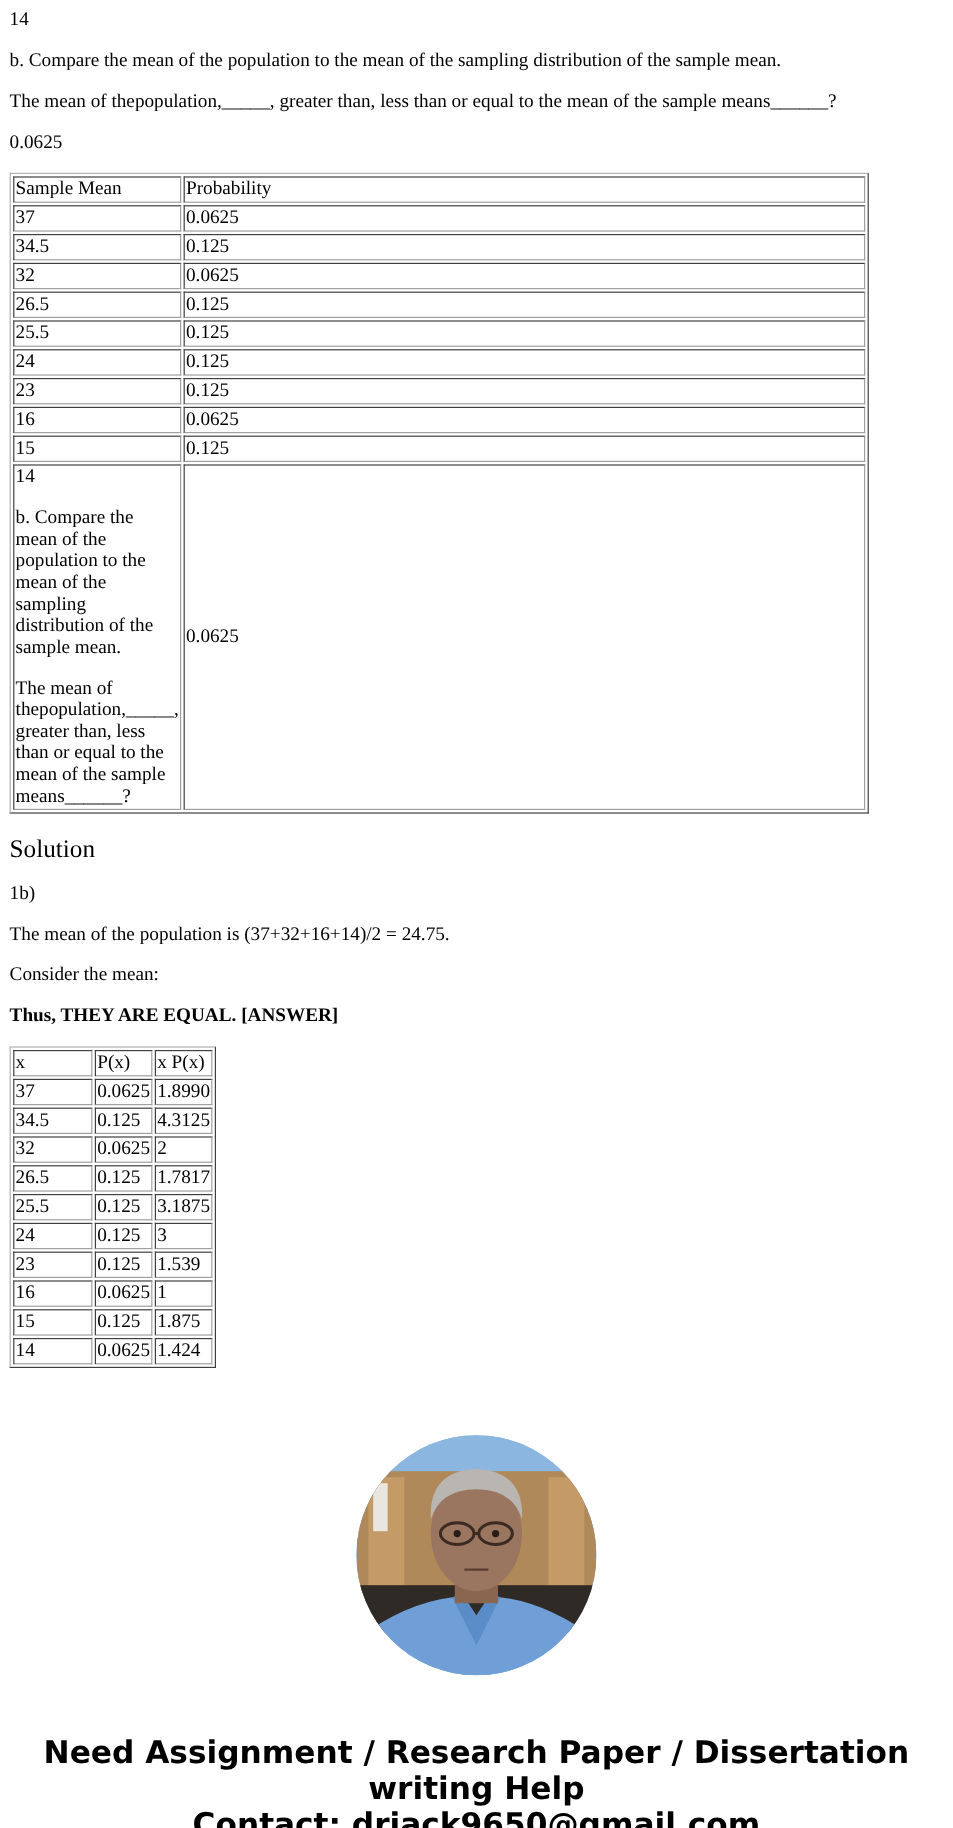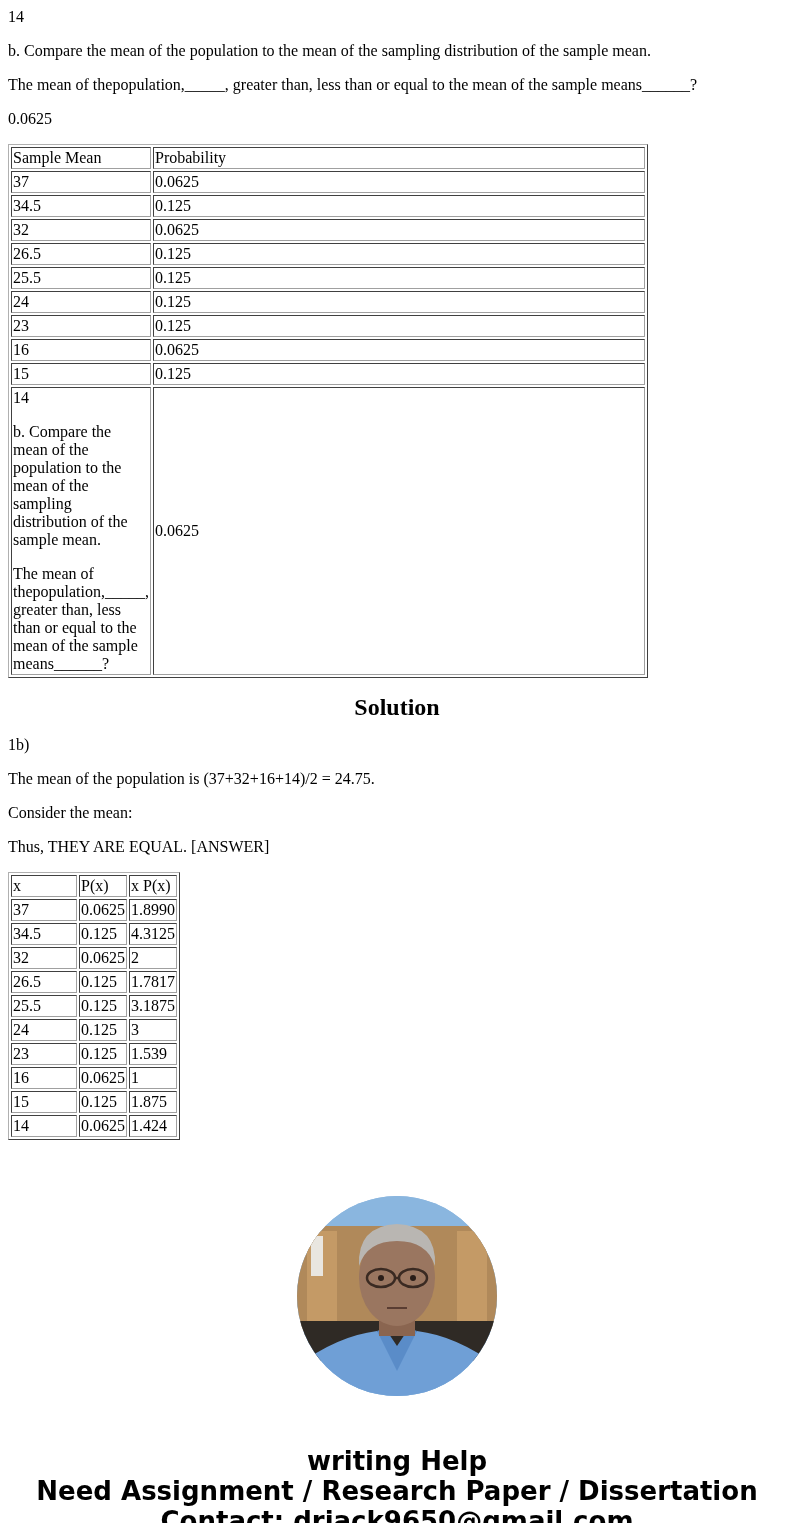--- a/index.html
+++ b/index.html
@@ -32,33 +32,32 @@
     }
     table.bordered td {
       border: 1px solid #404040;
       border-right-color: #a0a0a0;
       border-bottom-color: #a0a0a0;
       padding: 1px;
       line-height: 18px;
       vertical-align: middle;
       font-size: 16px;
     }
-    table.dist { width: 640px; margin-top: 16px; }
+    table.dist { width: 716px; margin-top: 16px; }
     table.dist td.c1 { width: 134px; }
     td.long-cell { vertical-align: top; }
     td.long-cell .sub { display: block; }
     td.long-cell .gap { display: block; height: 16px; }
     h3.solution {
-      font-size: 24px;
-      font-weight: bold;
+      font-size: 21px;
+      font-weight: normal;
       margin: 18px 0;
       line-height: 22px;
-      text-align: center;
-    }
-    p.answer { font-weight: normal; }
+    }
+    p.answer { font-weight: bold; }
     table.exp { margin-top: 16px; }
     .avatar-wrap {
       display: flex;
       justify-content: center;
       margin-top: 56px;
     }
     .avatar {
       width: 200px;
       height: 200px;
       border-radius: 50%;
@@ -235,16 +234,16 @@
       <line x1="98" y1="82" x2="102" y2="82" stroke="#3a2a22" stroke-width="2.5"></line>
       <circle cx="84" cy="82" r="3" fill="#2a1d18"></circle>
       <circle cx="116" cy="82" r="3" fill="#2a1d18"></circle>
 
       <line x1="90" y1="112" x2="110" y2="112" stroke="#5a3d32" stroke-width="2"></line>
     </svg>
   </div>
 </div>
 
 <div class="footer">
+  <div>Need Assignment / Research Paper / Dissertation</div>
   <div>writing Help</div>
-  <div>Need Assignment / Research Paper / Dissertation</div>
   <div>Contact: drjack9650@gmail.com</div>
 </div>
 
 </body></html>

